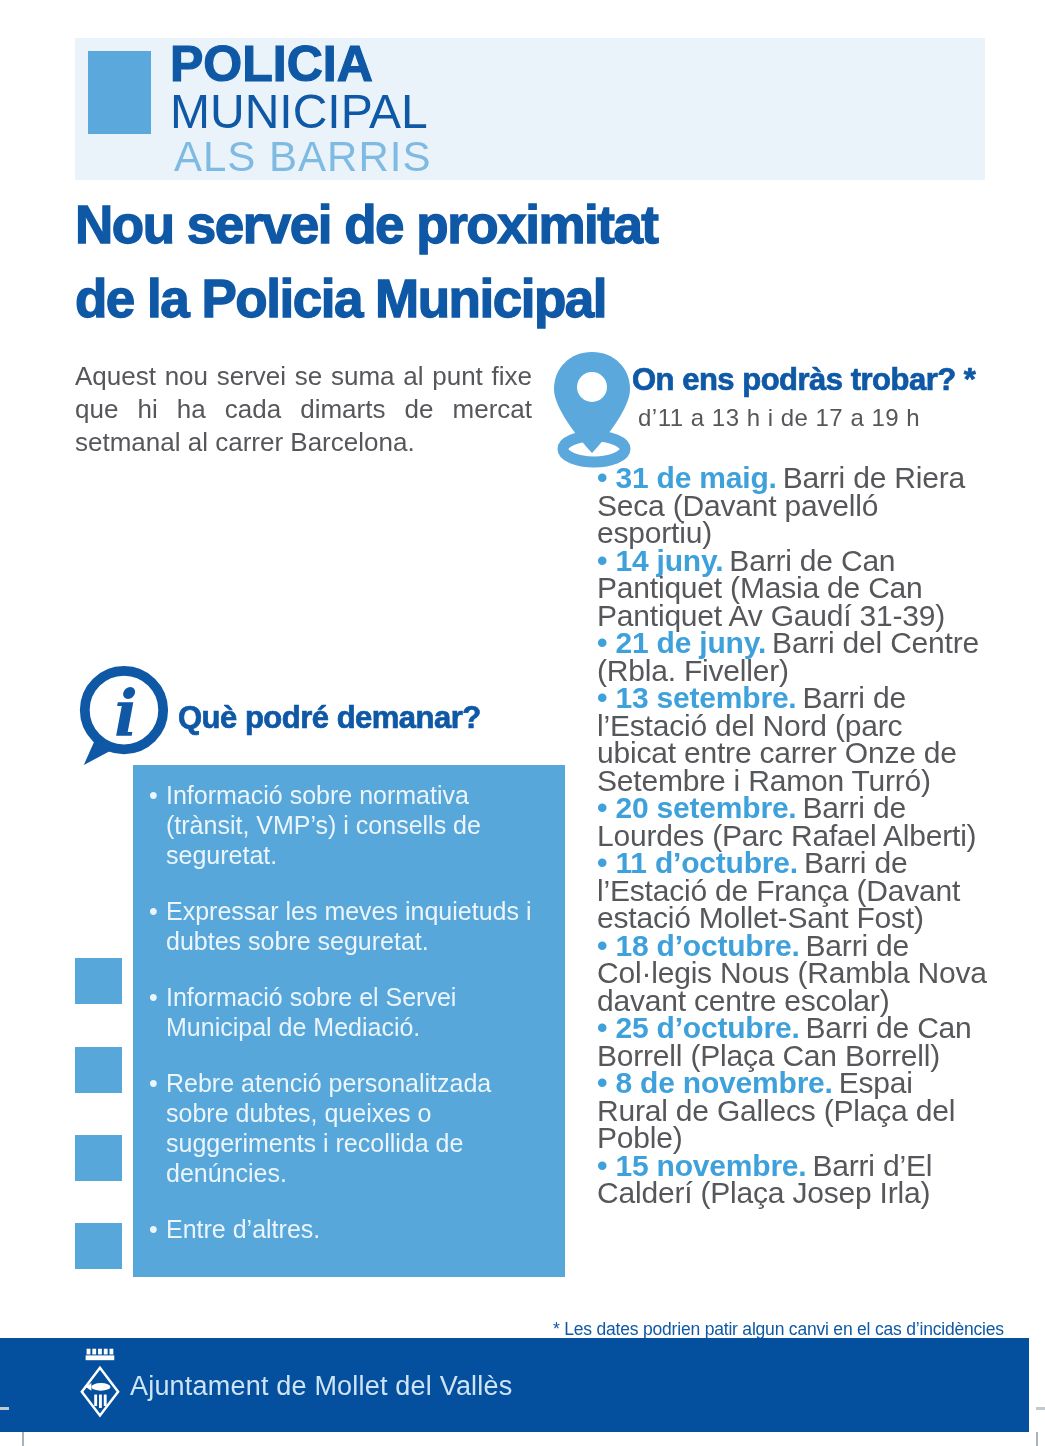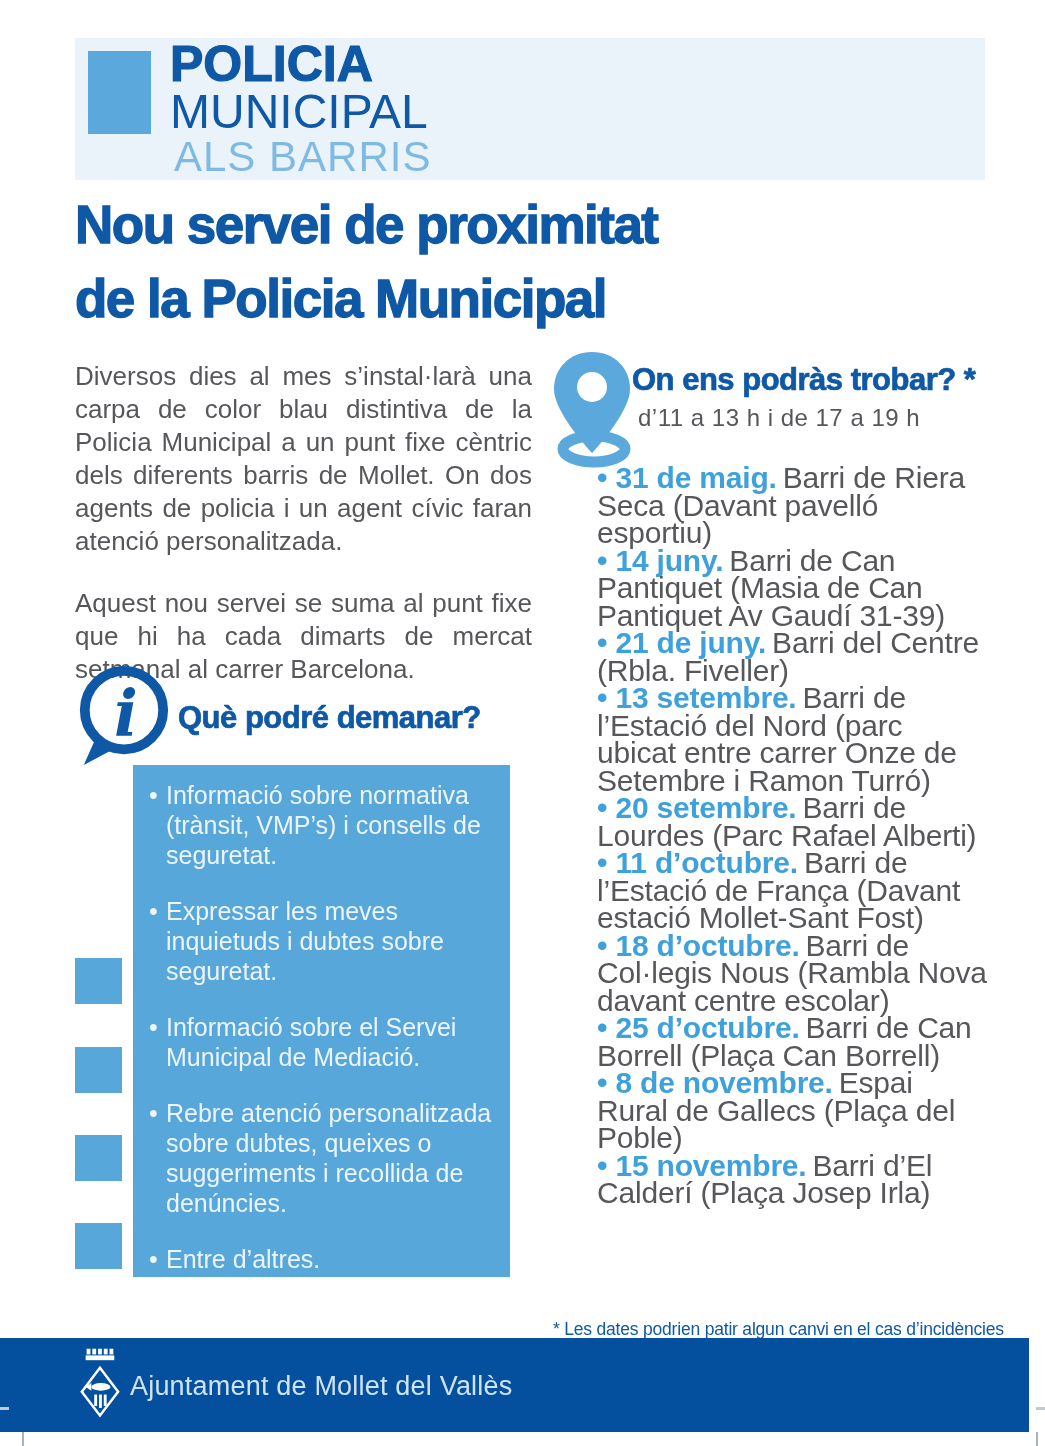--- a/index.html
+++ b/index.html
@@ -22,21 +22,21 @@
   
   .title{position:absolute; left:75px; top:188px; font-size:53px; line-height:74px; font-weight:800;
     color:var(--dark-blue); letter-spacing:-1.5px; -webkit-text-stroke:1.3px;}
   
   .intro{position:absolute; left:75px; top:360px; width:457px; color:var(--body-gray);
     font-size:26px; line-height:33px; text-align:justify;}
   .intro p{margin:0 0 29px 0;}
   .ask-icon{position:absolute; left:74px; top:664px; width:98px; height:104px; color:var(--dark-blue);}
   .ask-heading{position:absolute; left:178px; top:700px; font-size:31px; font-weight:800; color:var(--dark-blue);
     letter-spacing:-0.5px; -webkit-text-stroke:0.7px; white-space:nowrap;}
-  .bluebox{position:absolute; left:133px; top:765px; width:377px; height:512px; background:var(--box-bg); box-sizing:border-box; padding:15px 10px 0 12px;}
+  .bluebox{position:absolute; left:133px; top:765px; width:432px; height:512px; background:var(--box-bg); box-sizing:border-box; padding:15px 10px 0 12px;}
   .bluebox ul{list-style:none; margin:0; padding:0;}
   .bluebox li{position:relative; padding-left:21px; margin:0 0 26px 0; color:#ECF5FB; font-size:25px; line-height:30px;}
   .bluebox li::before{content:"•"; position:absolute; left:4px; top:0; color:#ECF5FB;}
   .deco-sq{position:absolute; left:75px; width:47px; height:46px; background:var(--box-bg);}
   .sq1{top:958px;} .sq2{top:1047px;} .sq3{top:1135px;} .sq4{top:1223px;}
   
   .pin-icon{position:absolute; left:550px; top:350px; width:84px; height:118px; color:var(--accent);}
   .find-heading{position:absolute; left:632px; top:362px; font-size:31px; font-weight:800; color:var(--dark-blue);
     letter-spacing:-0.5px; -webkit-text-stroke:0.7px; white-space:nowrap;}
   .schedule{position:absolute; left:638px; top:404px; font-size:24px; color:var(--body-gray); letter-spacing:0.5px;}
@@ -71,21 +71,20 @@
       <div class="l3">ALS BARRIS</div>
     </div>
   </header>
 
   <h1 class="title" style="margin:0;">
     <span style="display:block;">Nou servei de proximitat</span>
     <span style="display:block;">de la Policia Municipal</span>
   </h1>
 
   <div class="intro">
-    <p>Diversos dies al mes s’instal·larà una carpa de color blau distintiva de la Policia Municipal a un punt fixe cèntric dels diferents barris de Mollet. On dos agents de policia i un agent cívic faran atenció personalitzada.</p>
     <p>Aquest nou servei se suma al punt fixe que hi ha cada dimarts de mercat setmanal al carrer Barcelona.</p>
   </div>
 
   <svg class="ask-icon" viewBox="0 0 100 106" aria-hidden="true">
     <circle cx="51" cy="47" r="40" fill="none" stroke="currentColor" stroke-width="10"></circle>
     <polygon points="22,76 10,103 44,85" fill="currentColor"></polygon>
     <text x="53" y="72" text-anchor="middle" font-family="DejaVu Serif, serif" font-style="italic" font-weight="bold" font-size="64" fill="currentColor">i</text>
   </svg>
   <h2 class="ask-heading" style="margin:0;">Què podré demanar?</h2>
 

